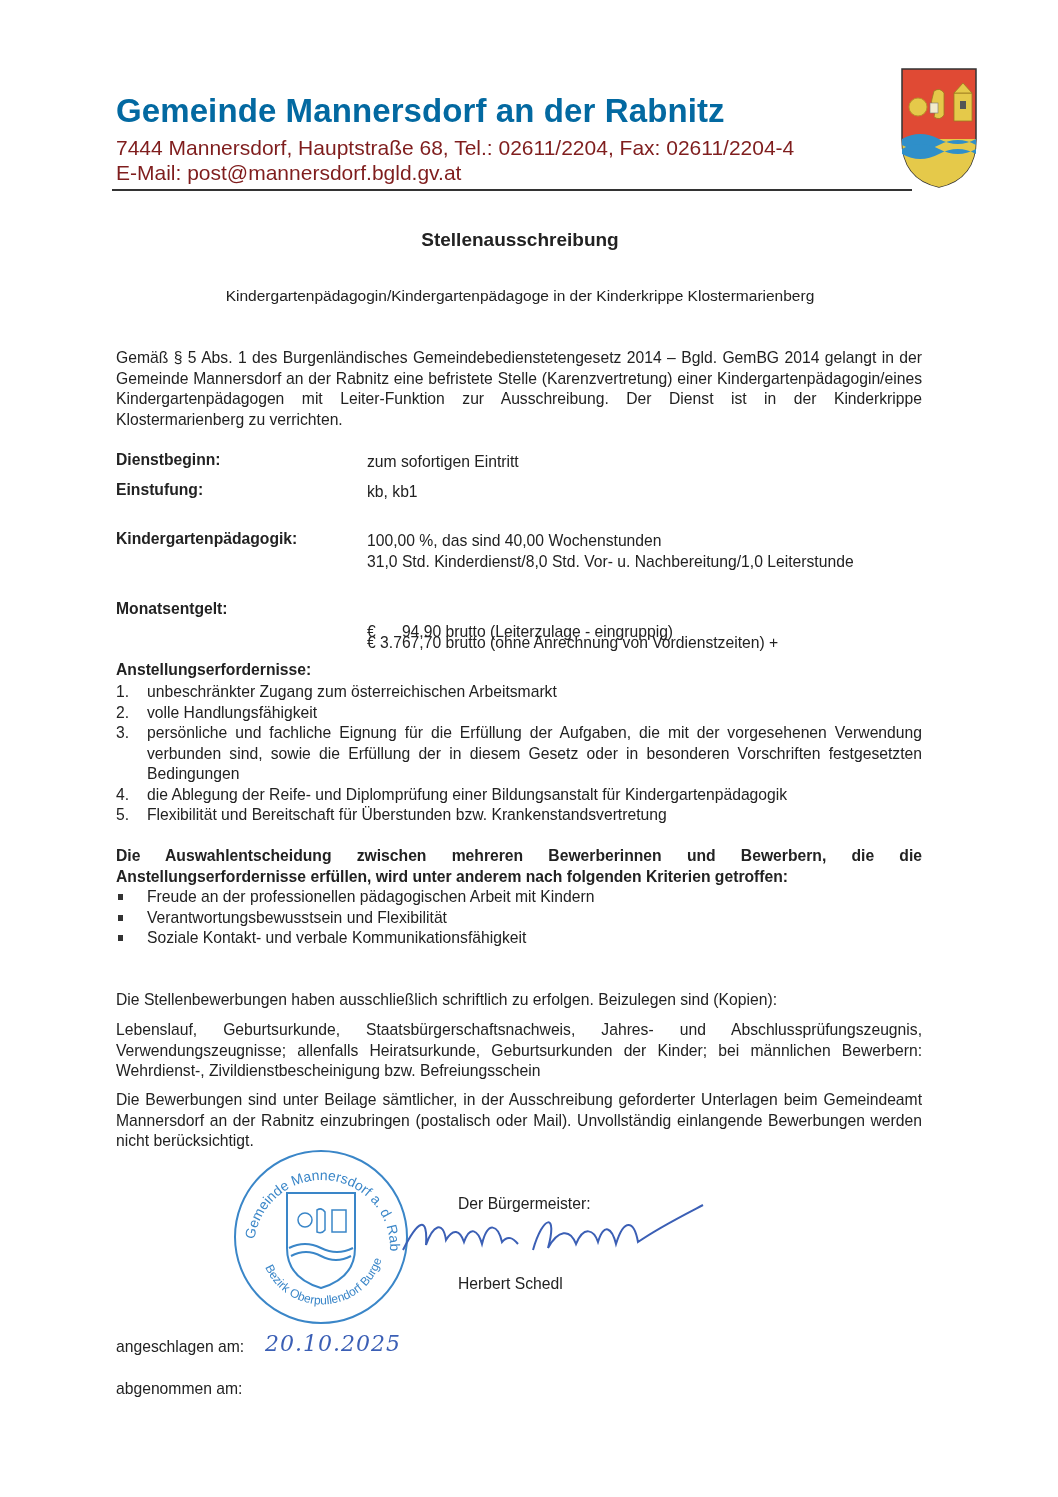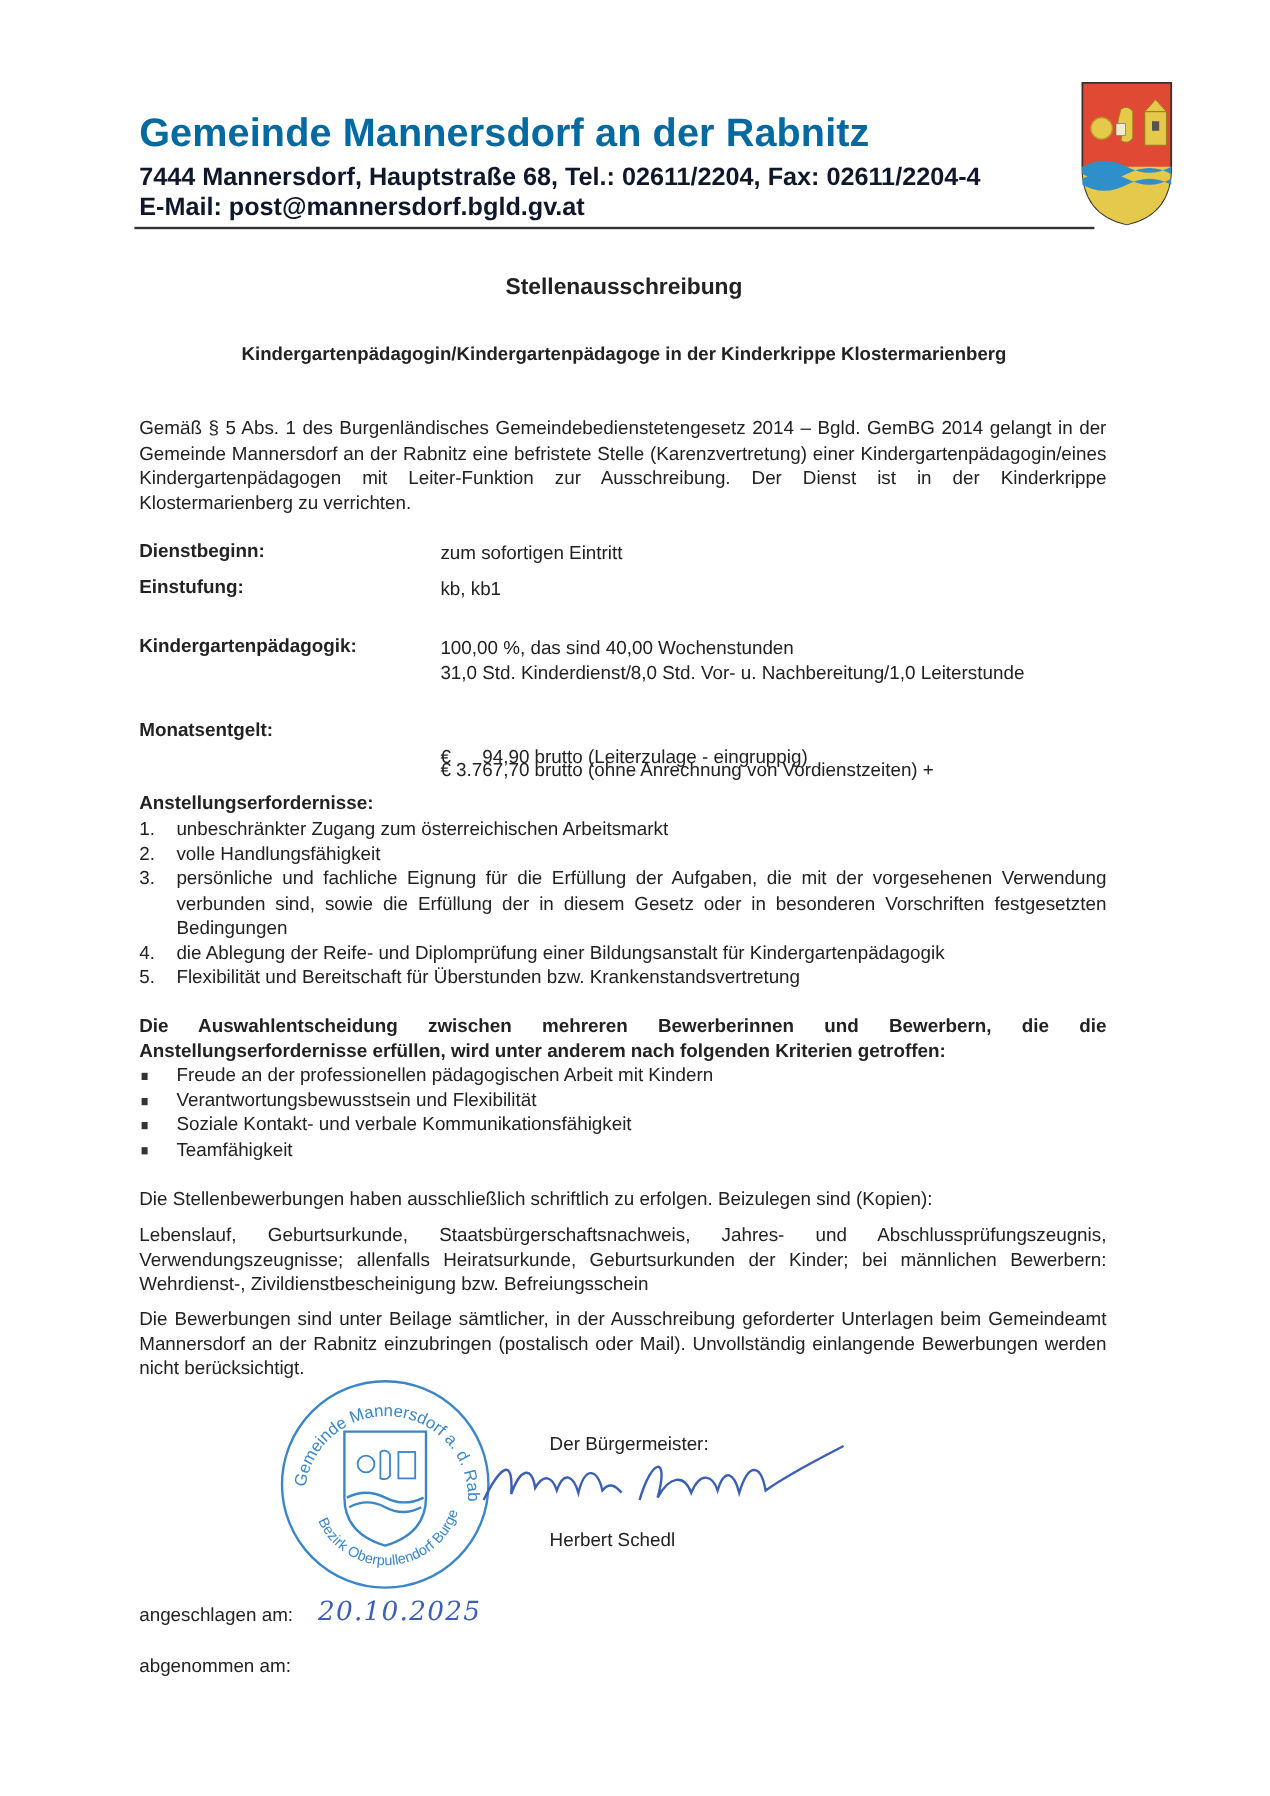--- a/index.html
+++ b/index.html
@@ -1,24 +1,24 @@
 <!DOCTYPE html>
 <html><head>
 <meta charset="utf-8">
 <style>
   html, body { margin: 0; padding: 0; background: #ffffff; }
   body { width: 1058px; height: 1497px; position: relative; overflow: hidden;
          font-family: "Liberation Sans", sans-serif; color: #222; }
   .abs { position: absolute; }
   .org-title { left: 116px; top: 92px; font-size: 33px; font-weight: bold; color: #0369a1; letter-spacing: 0.1px; white-space: nowrap; }
-  .org-line { left: 116px; font-size: 21px; font-weight: bold; color: #0f172a; white-space: nowrap; }
+  .org-line { left: 116px; font-size: 21px; font-weight: normal; color: #7f1d1d; white-space: nowrap; }
   .header-rule { left: 112px; top: 189px; width: 800px; height: 2px; background: #333; }
   .crest { left: 900px; top: 67px; width: 78px; height: 122px; }
   .doc-title { left: 0; width: 1040px; top: 213px; text-align: center; font-size: 19px; font-weight: bold; margin-top: 16px; }
-  .subtitle { left: 0; width: 1040px; top: 287px; text-align: center; font-size: 15.5px; font-weight: bold; }
+  .subtitle { left: 0; width: 1040px; top: 287px; text-align: center; font-size: 15.5px; font-weight: normal; }
   .para { left: 116px; width: 806px; font-size: 15.7px; line-height: 20.5px; text-align: justify; }
   .para b { font-weight: normal; }
   .kv-label { left: 116px; font-size: 15.7px; font-weight: bold; text-align: center; }
   .kv-val { left: 367px; font-size: 15.7px; line-height: 21px; white-space: nowrap; }
   .list { left: 116px; width: 806px; font-size: 15.7px; line-height: 20.5px; margin: 0; padding: 0; list-style: none; }
   .list li { position: relative; padding-left: 31px; text-align: justify; }
   .list li .marker { position: absolute; left: 0; top: 0; }
   .bullet-mark { display: inline-block; width: 5px; height: 6px; background: #333; position: absolute; left: 2px; top: 7px; }
   .underline { }
   .stamp { left: 232px; top: 1148px; width: 178px; height: 178px; }
@@ -78,21 +78,20 @@
   <li><span class="marker">3.</span><span>persönliche und fachliche Eignung für die Erfüllung der Aufgaben, die mit der vorgesehenen Verwendung verbunden sind, sowie die Erfüllung der in diesem Gesetz oder in besonderen Vorschriften festgesetzten Bedingungen</span></li>
   <li><span class="marker">4.</span><span>die Ablegung der Reife- und Diplomprüfung einer Bildungsanstalt für Kindergartenpädagogik</span></li>
   <li><span class="marker">5.</span><span>Flexibilität und Bereitschaft für Überstunden bzw. Krankenstandsvertretung</span></li>
 </ul>
 
 <div class="abs para" style="top:846px; font-weight:bold">Die Auswahlentscheidung zwischen mehreren Bewerberinnen und Bewerbern, die die Anstellungserfordernisse erfüllen, wird unter anderem nach folgenden Kriterien getroffen:</div>
 <ul class="abs list" style="top:887px">
   <li><span class="bullet-mark"></span><span>Freude an der professionellen pädagogischen Arbeit mit Kindern</span></li>
   <li><span class="bullet-mark"></span><span>Verantwortungsbewusstsein und Flexibilität</span></li>
   <li><span class="bullet-mark"></span><span>Soziale Kontakt- und verbale Kommunikationsfähigkeit</span></li>
-  <li><span class="bullet-mark"></span><span>Teamfähigkeit</span></li>
 </ul>
 
 <div class="abs underline" style="left:116px; top:991px; font-size:15.7px">Die Stellenbewerbungen haben ausschließlich schriftlich zu erfolgen. Beizulegen sind (Kopien):</div>
 <div class="abs para" style="top:1020px">Lebenslauf, Geburtsurkunde, Staatsbürgerschaftsnachweis, Jahres- und Abschlussprüfungszeugnis, Verwendungszeugnisse; allenfalls Heiratsurkunde, Geburtsurkunden der Kinder; bei männlichen Bewerbern: Wehrdienst-, Zivildienstbescheinigung bzw. Befreiungsschein</div>
 <div class="abs para" style="top:1090px">
   <span>Die Bewerbungen sind unter Beilage sämtlicher, in der Ausschreibung geforderter Unterlagen </span><b>beim Gemeindeamt Mannersdorf an der Rabnitz</b><span> einzubringen (postalisch oder Mail). Unvollständig einlangende Bewerbungen werden nicht berücksichtigt.</span>
 </div>
 
 <svg class="abs stamp" viewBox="0 0 178 178">
   <defs>

